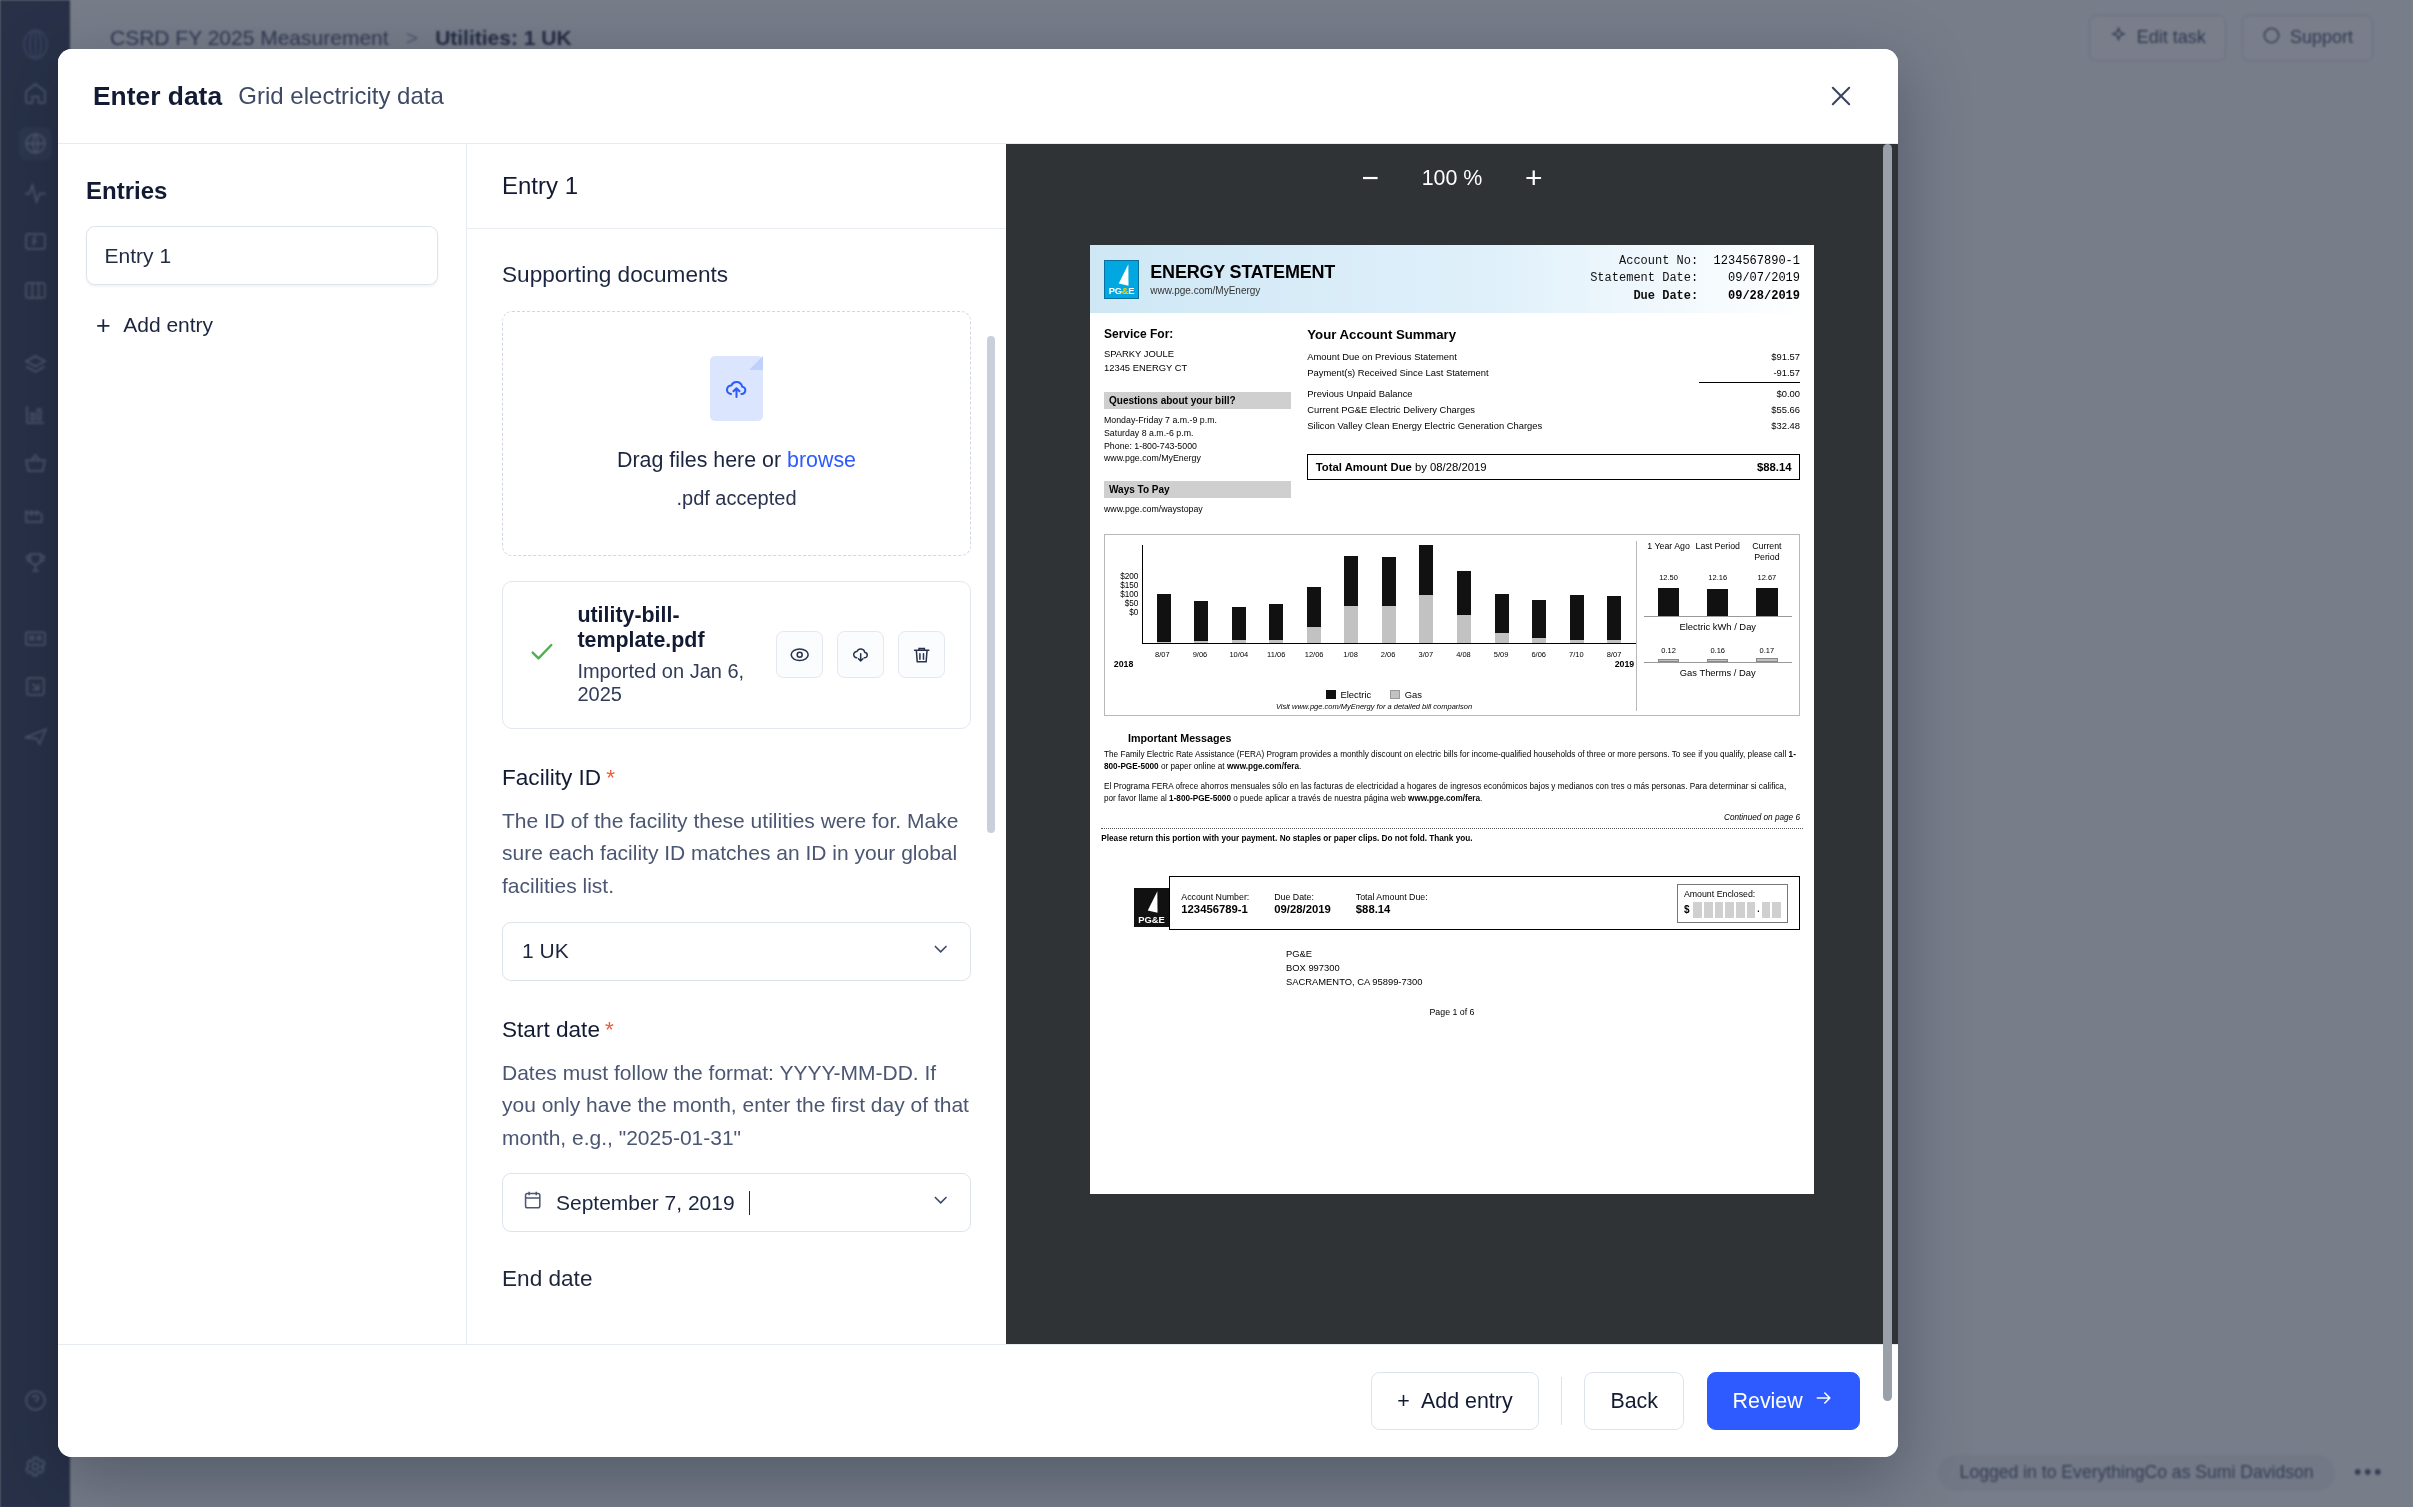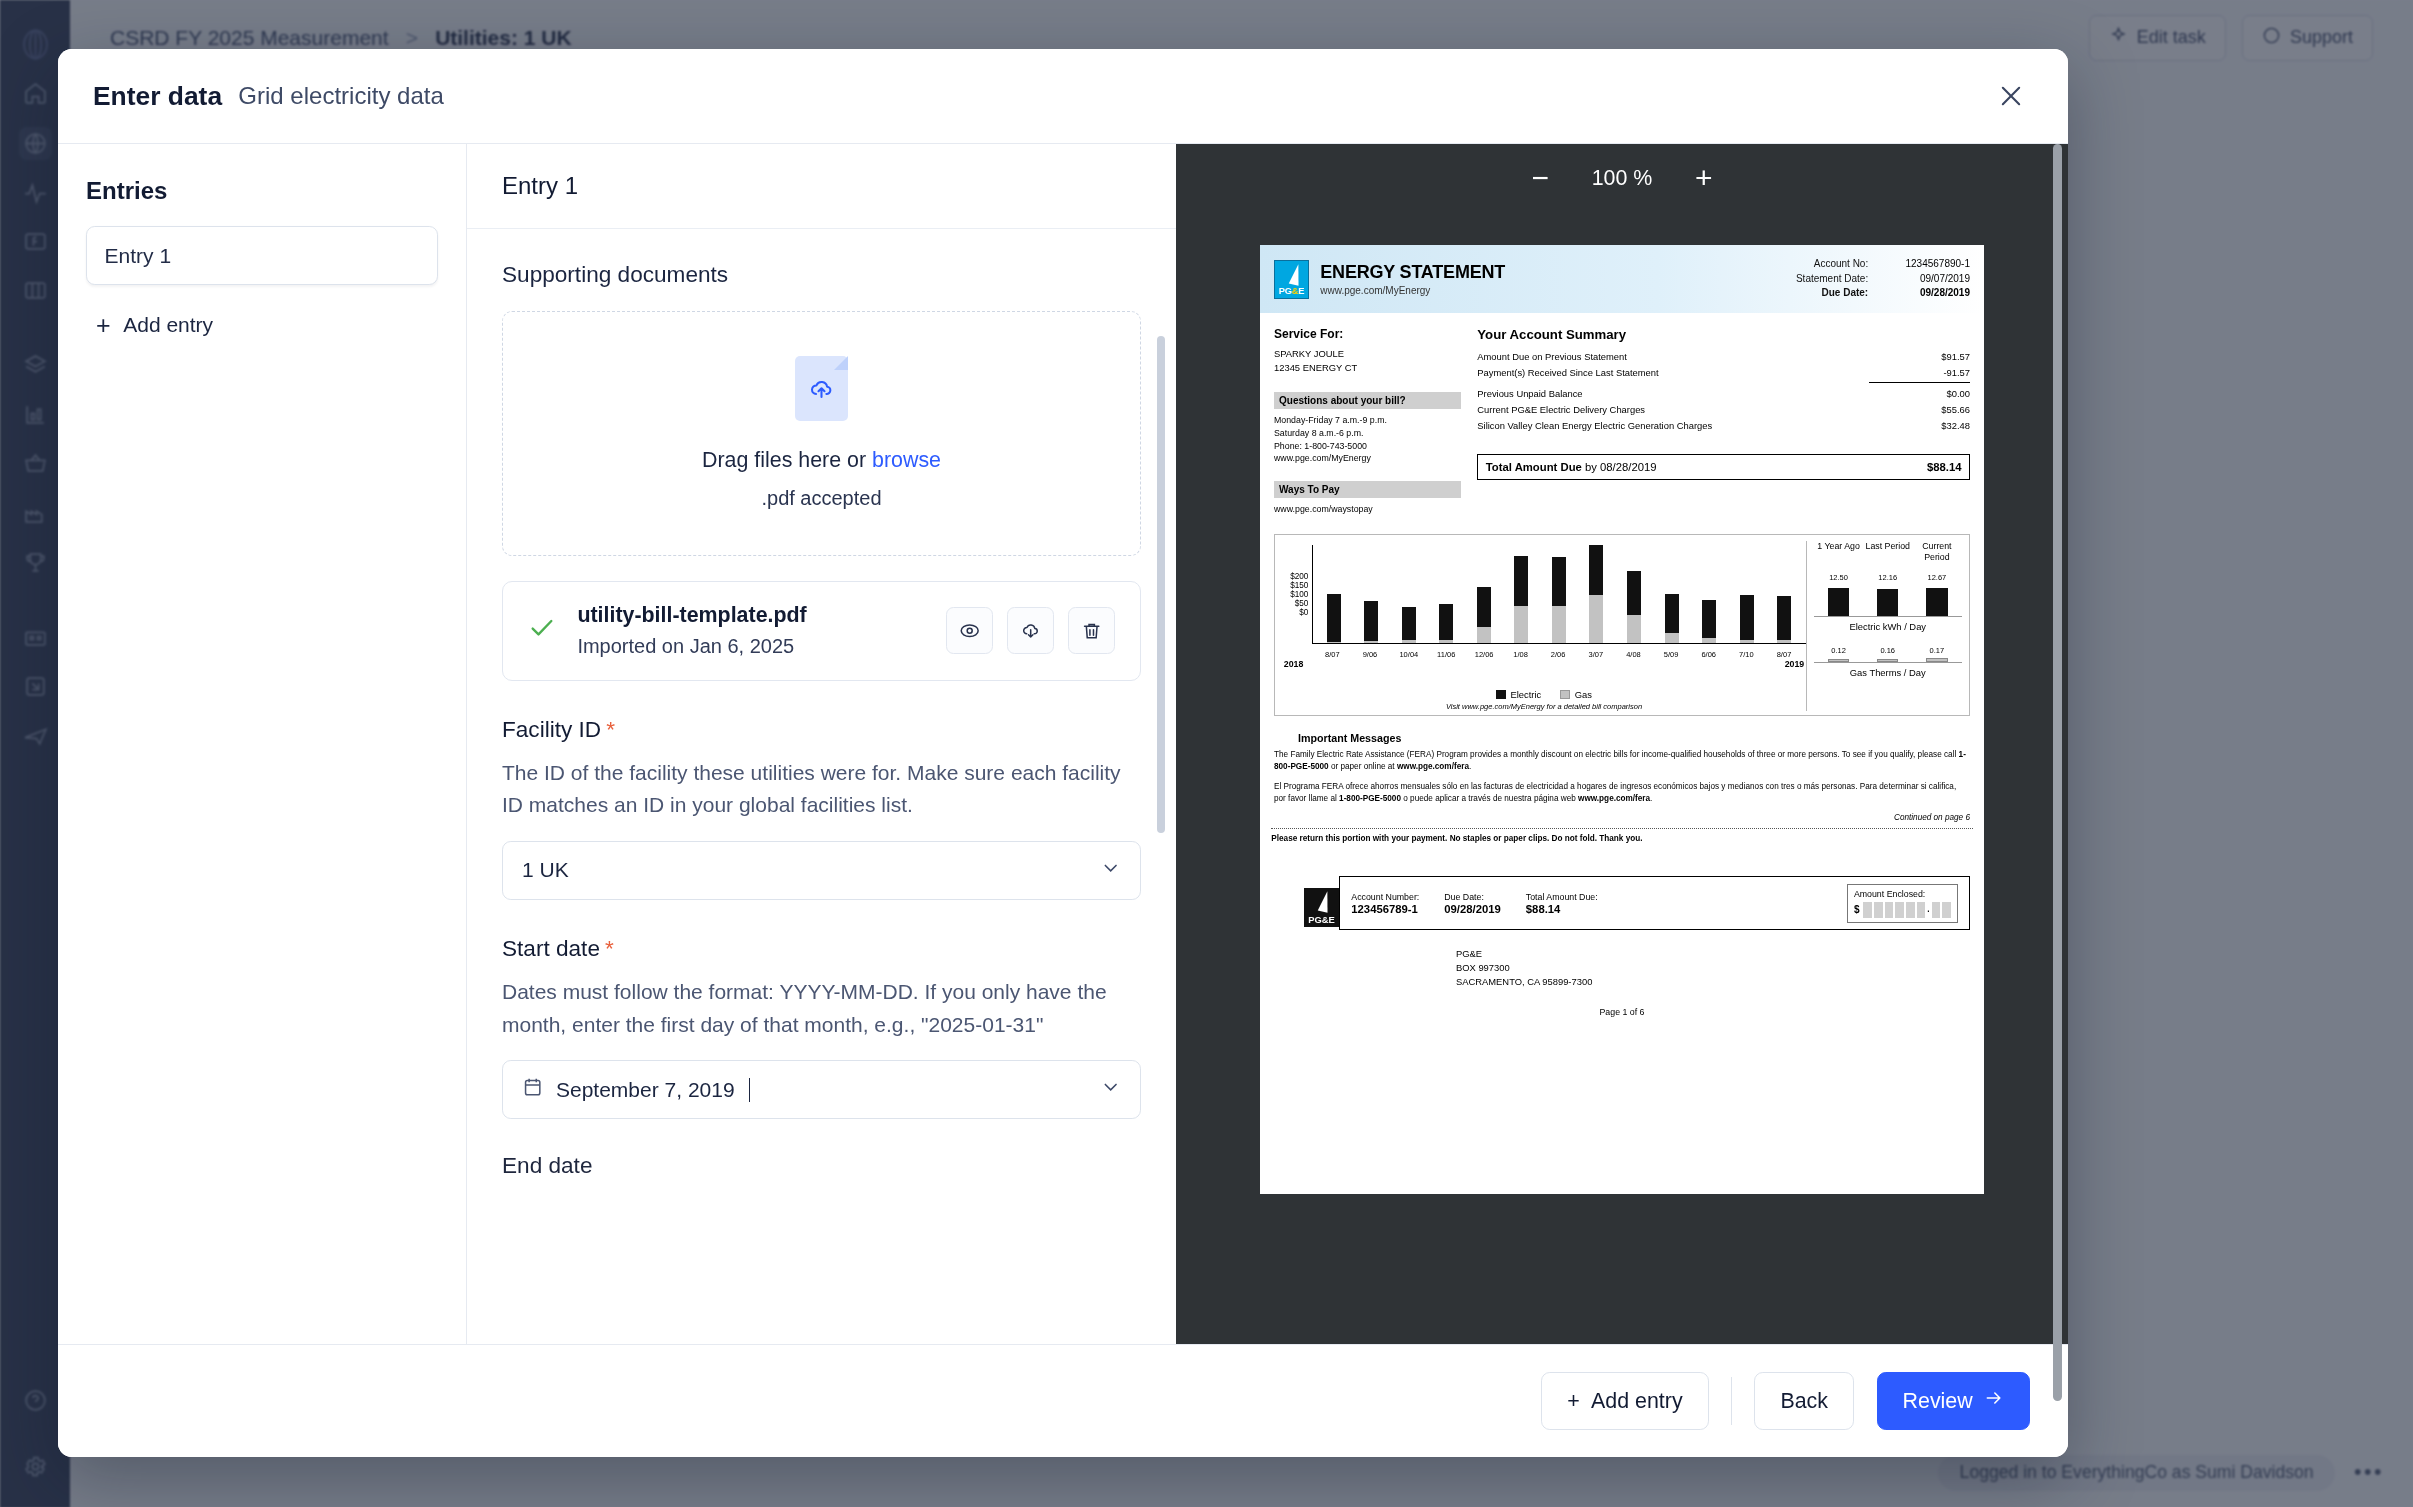--- a/index.html
+++ b/index.html
@@ -55,21 +55,21 @@
     position: absolute; bottom: 16.3px; right: 29px;
     display: flex; align-items: center; gap: 19px;
     font-size: 17.6px; color: #4a5670;
   }
   .bg-statusbar .chip { background: #eceff4; border-radius: 20px; padding: 7.5px 21.4px; }
   .bg-statusbar .dots { letter-spacing: 2.5px; font-size: 21.4px; color: #4a5670; }
 
   
   #modal {
     position: absolute; z-index: 10;
-    left: 58px; top: 49px; width: 2010px; height: 1408px;
+    left: 58px; top: 49px; width: 1840px; height: 1408px;
     background: #ffffff; border-radius: 14px;
     box-shadow: 0 21.4px 69px rgba(15, 22, 40, .34);
     display: flex; flex-direction: column; overflow: hidden;
   }
   .modal-header {
     height: 94px; flex: 0 0 94px;
     display: flex; align-items: center; padding: 0 35px;
     background: #fff;
   }
   .modal-title { font-size: 26.4px; font-weight: 700; color: #121b33; }
@@ -206,21 +206,21 @@
     border-bottom: 21.4px solid #ffffff; transform: rotate(13deg);
   }
   .pge-logo .lbl {
     position: absolute; bottom: 1.3px; left: 0; right: 0; text-align: center;
     font-size: 9.4px; font-weight: 700; color: #fff; letter-spacing: -0.3px;
   }
   .pge-logo .lbl .amp { color: #ffd200; }
   .head-titles { margin-left: 11.3px; }
   .head-titles .t1 { font-size: 18px; font-weight: 700; letter-spacing: -0.2px; }
   .head-titles .t2 { font-size: 10px; color: #333; margin-top: 1.3px; }
-  .head-acct { margin-left: auto; text-align: right; font-size: 10px; line-height: 1.45; }
+  .head-acct { margin-left: auto; text-align: right; font-size: 12px; line-height: 1.45; font-family: Liberation Mono, monospace; }
   .head-acct .row { display: flex; justify-content: flex-end; gap: 8.8px; }
   .head-acct .k { color: #111; }
   .head-acct .v { min-width: 93px; text-align: right; }
   .head-acct .bold { font-weight: 700; }
 
   .pdf-cols { display: flex; padding: 14px 14px 0 14px; gap: 16.3px; }
   .col-left { width: 187px; flex: 0 0 187px; }
   .col-right { flex: 1; }
   .pdf-h2 { font-size: 12px; font-weight: 700; margin-bottom: 6.3px; }
   .pdf-addr { font-size: 9.4px; line-height: 1.5; }

